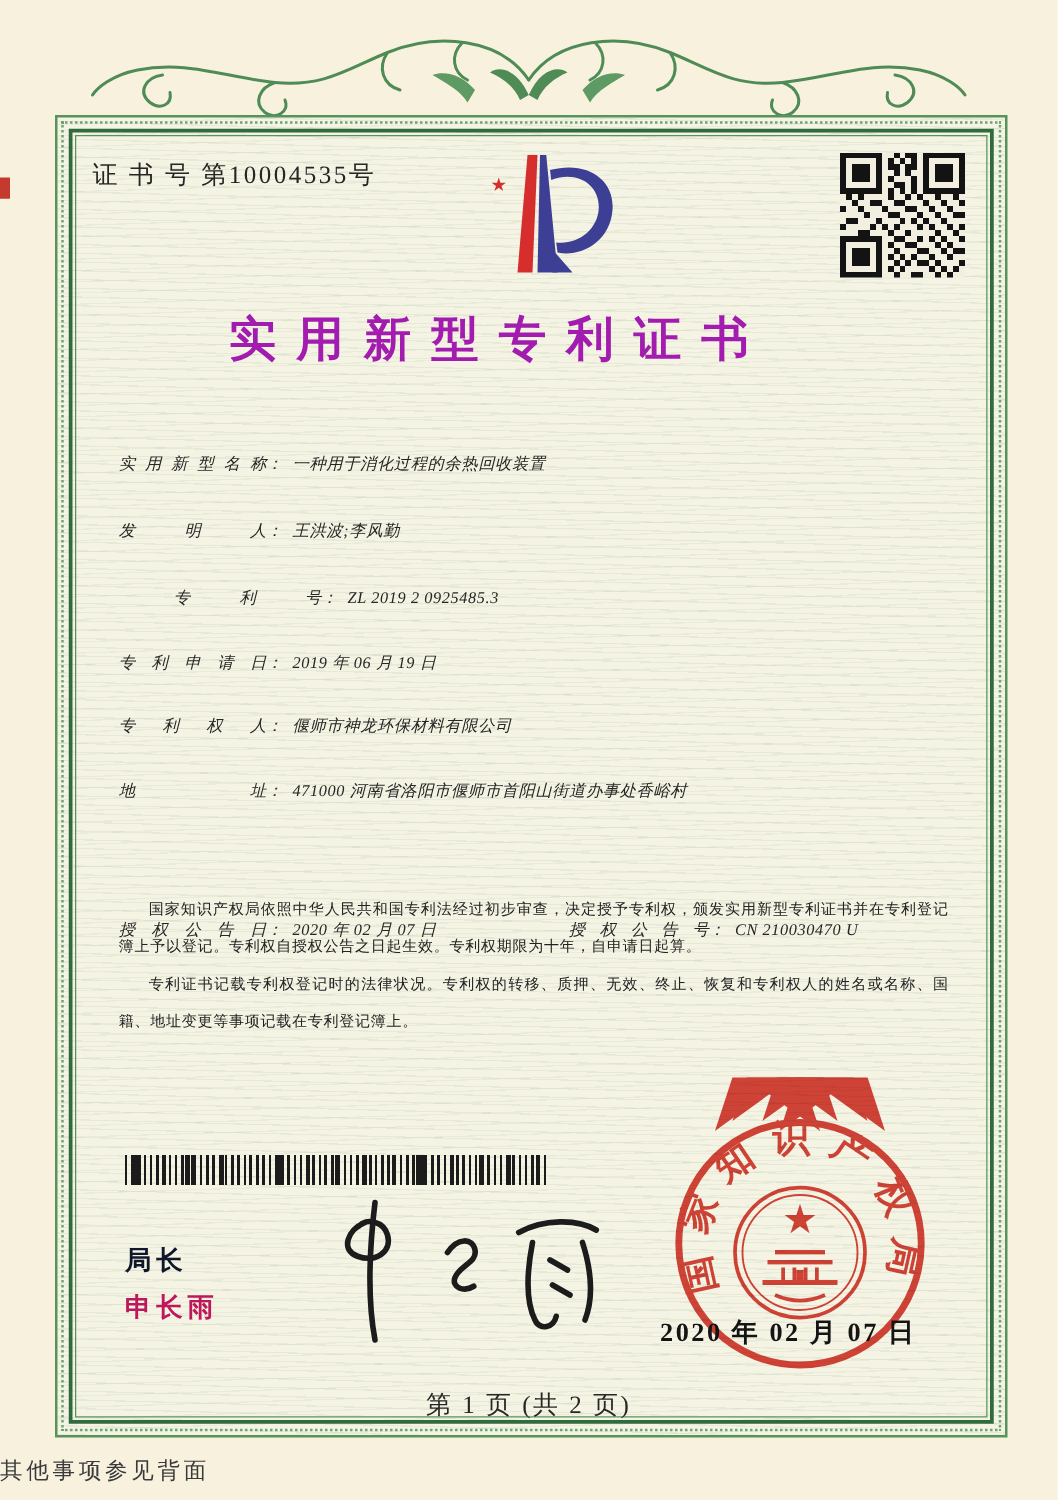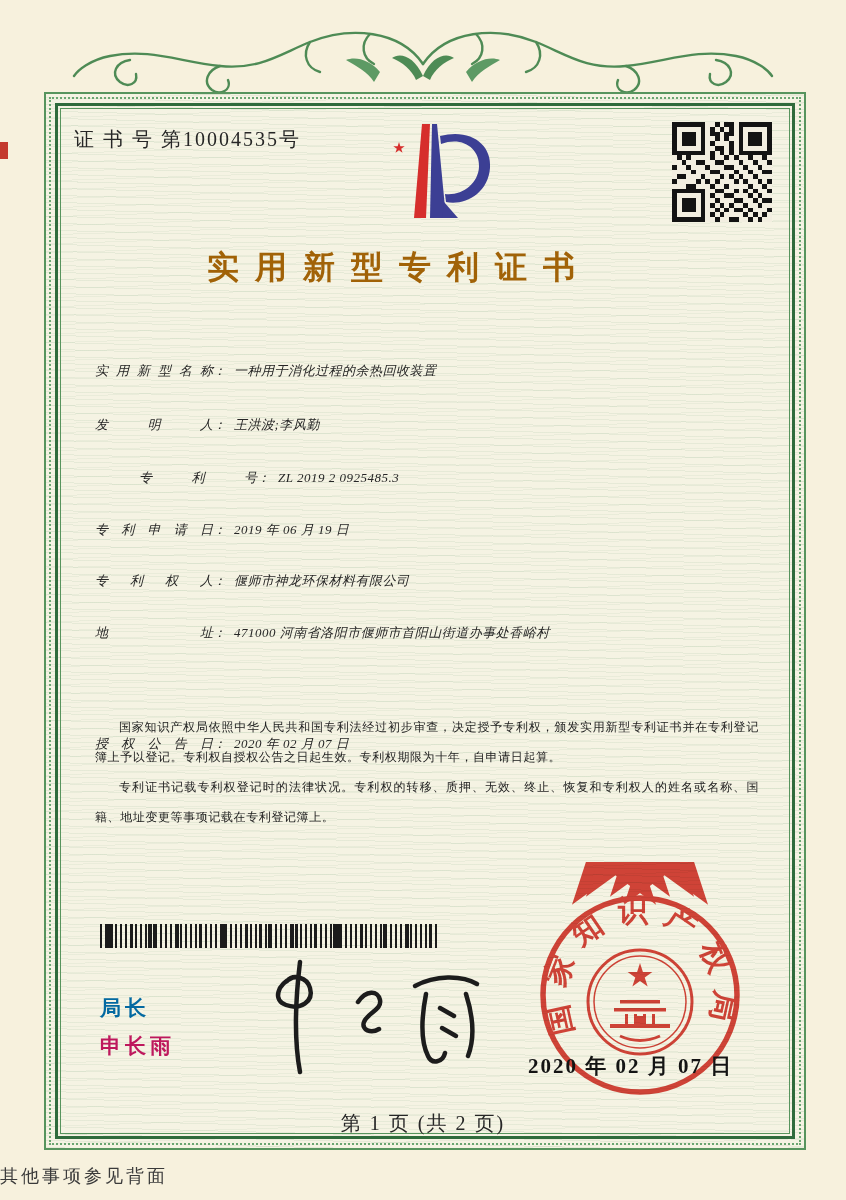--- a/index.html
+++ b/index.html
@@ -17,37 +17,37 @@
     background:
       repeating-linear-gradient(1.5deg, rgba(120,165,125,.12) 0 1px, transparent 1px 7px),
       repeating-linear-gradient(-1.8deg, rgba(120,165,125,.09) 0 1px, transparent 1px 9px),
       #f5f3e3;
   }
   .frame-dots{left:3px;top:3px;right:3px;bottom:3px;border:2px dotted #6ba671;position:absolute;}
   .frame-inner{left:9px;top:9px;right:9px;bottom:9px;border:3px solid #2f6b3c;position:absolute;}
   .frame-inner2{left:14px;top:14px;right:14px;bottom:14px;border:1px solid #57945d;position:absolute;}
   
   .certno{left:74px;top:126px;font-size:20px;letter-spacing:2px;}
-  .title{left:0;top:246px;width:798px;text-align:center;font-size:32px;font-weight:bold;letter-spacing:16px;color:#a16207;}
+  .title{left:0;top:246px;width:798px;text-align:center;font-size:38px;font-weight:bold;letter-spacing:16px;color:#a21caf;}
   .frow{left:95px;width:680px;font-size:13px;height:28px;font-style:italic;}
   .flabel{display:inline-block;width:118px;text-align:justify;text-align-last:justify;}
   .colon{display:inline-block;}
   .fvalue{margin-left:8px;letter-spacing:.5px;}
   .pair2{position:absolute;left:360px;top:0;}
   .bodytext{left:95px;top:712px;width:664px;font-size:12px;line-height:30px;text-align:justify;letter-spacing:.6px;color:#222;}
   .bodytext p{margin:0;text-indent:2em;}
   
   .barcode{
     left:100px;top:924px;width:338px;height:24px;
     background:
       repeating-linear-gradient(90deg,#1b1b1b 0 2px,transparent 2px 5px),
       repeating-linear-gradient(90deg,transparent 0 7px,#1b1b1b 7px 10px,transparent 10px 23px),
       repeating-linear-gradient(90deg,transparent 0 11px,#1b1b1b 11px 13px,transparent 13px 37px);
   }
-  .officer-title{left:100px;top:994px;font-size:21px;letter-spacing:4px;font-weight:bold;color:#0369a1;}
+  .officer-title{left:100px;top:994px;font-size:21px;letter-spacing:4px;font-weight:bold;color:#0f172a;}
   .officer-name{left:100px;top:1032px;font-size:21px;letter-spacing:4px;font-weight:bold;color:#be185d;}
   .seal-date{left:528px;top:1052px;font-size:21px;letter-spacing:2px;color:#141414;font-weight:bold;}
   .pageinfo{left:0;top:1110px;width:846px;text-align:center;font-size:20px;letter-spacing:2px;}
   .backnote{left:0;top:1164px;width:846px;text-align:left;font-size:18px;letter-spacing:3px;color:#3a3a3a;}
   .redtick{left:0;top:142px;width:8px;height:17px;background:#c43a2e;}
   svg{display:block;}
 </style>
 </head>
 <body>
 
@@ -147,20 +147,23 @@
   <span class="flabel">专利申请日</span><span class="colon">：</span><span class="fvalue">2019 年 06 月 19 日</span>
 </div>
 <div class="abs frow" style="top:572px;">
   <span class="flabel">专利权人</span><span class="colon">：</span><span class="fvalue">偃师市神龙环保材料有限公司</span>
 </div>
 <div class="abs frow" style="top:624px;">
   <span class="flabel">地址</span><span class="colon">：</span><span class="fvalue">471000 河南省洛阳市偃师市首阳山街道办事处香峪村</span>
 </div>
 <div class="abs frow" style="top:715px;position:absolute;margin-top:20px;">
   <span class="flabel">授权公告日</span><span class="colon">：</span><span class="fvalue">2020 年 02 月 07 日</span>
+  <span class="pair2">
+    <span class="flabel" style="width:112px;">授权公告号</span><span class="colon">：</span><span class="fvalue">CN 210030470 U</span>
+  </span>
 </div>
 
 <div class="abs bodytext">
   <p>国家知识产权局依照中华人民共和国专利法经过初步审查，决定授予专利权，颁发实用新型专利证书并在专利登记簿上予以登记。专利权自授权公告之日起生效。专利权期限为十年，自申请日起算。</p>
   <p>专利证书记载专利权登记时的法律状况。专利权的转移、质押、无效、终止、恢复和专利权人的姓名或名称、国籍、地址变更等事项记载在专利登记簿上。</p>
 </div>
 
 <div class="abs barcode"></div>
 
 <div class="abs officer-title">局长</div>

